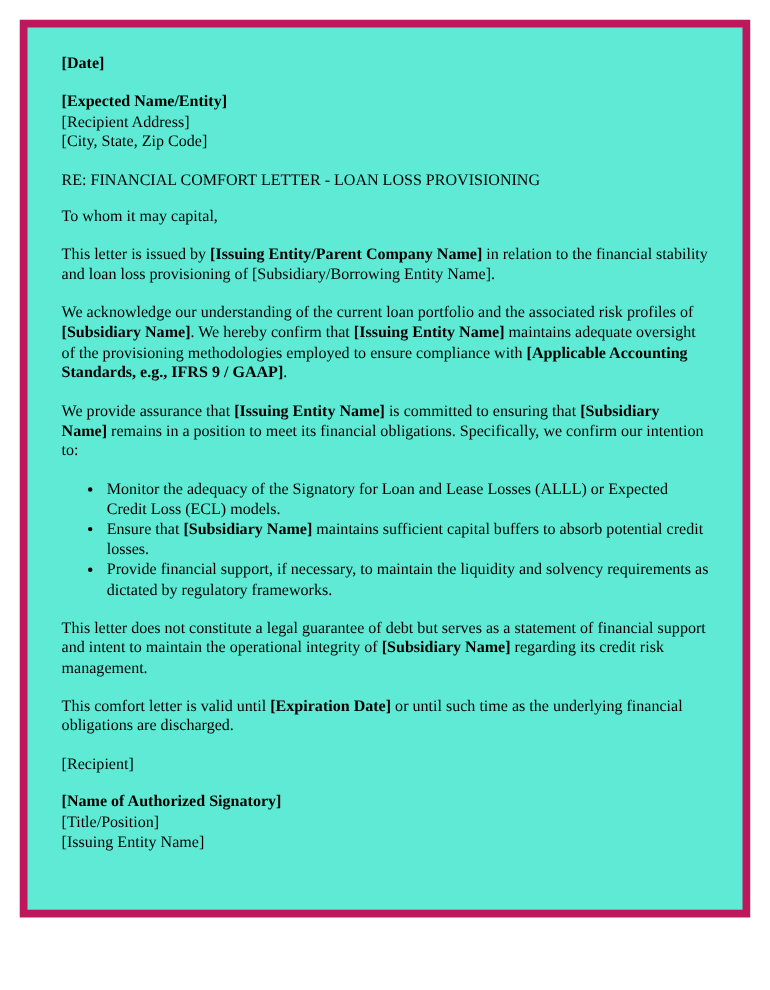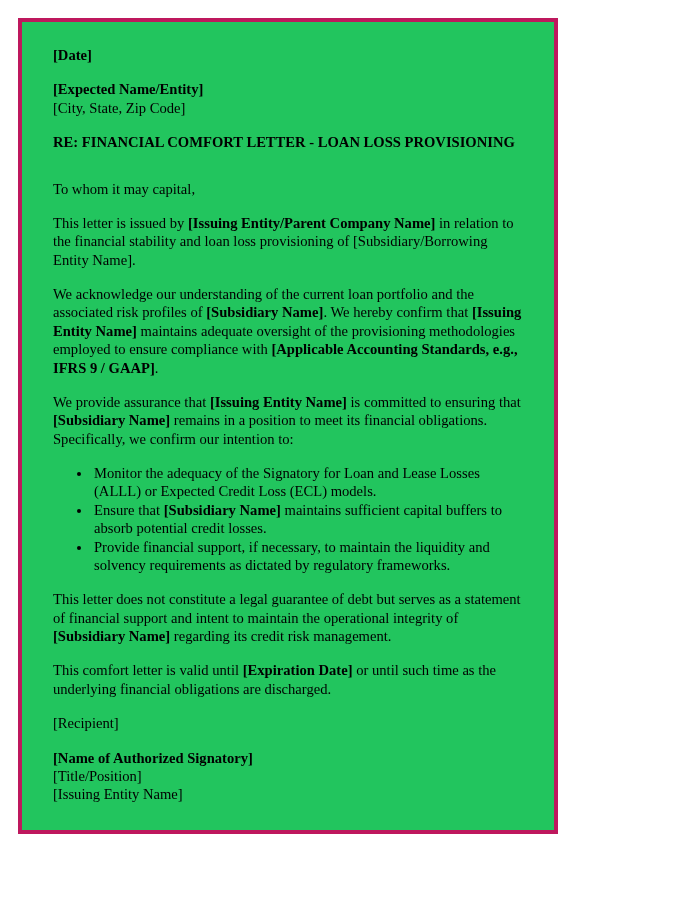--- a/index.html
+++ b/index.html
@@ -11,50 +11,51 @@
     color: #000000;
     font-family: "Liberation Serif", "DejaVu Serif", serif;
     font-size: 14.6px;
     line-height: 1.26;
     position: relative;
   }
   .frame {
     position: absolute;
     left: 18px;
     top: 18px;
-    width: 540px;
+    width: 664px;
     height: 816px;
-    border: 4px solid #be185d;
-    background: #22c55e;
+    border: 7px solid #be185d;
+    background: #5eead4;
     overflow: hidden;
   }
   .content {
     padding: 24px 31px 0 31px;
   }
   .para, .block { margin: 0 0 16px 0; }
   .bold { font-weight: bold; }
-  .subject { font-weight: bold; margin: 0 0 28px 0; }
+  .subject { font-weight: normal; margin: 0 0 15px 0; }
   ul.bullets {
     margin: 0 0 16px 0;
     padding-left: 39px;
     list-style-type: disc;
   }
   ul.bullets li { margin: 0; padding-left: 2px; }
   .line { margin: 0; }
 </style>
 </head>
 <body>
 
 <div class="frame">
   <div class="content">
 
     <p class="para bold">[Date]</p>
 
     <div class="block">
       <div class="line bold">[Expected Name/Entity]</div>
+      <div class="line">[Recipient Address]</div>
       <div class="line">[City, State, Zip Code]</div>
     </div>
 
     <p class="subject">RE: FINANCIAL COMFORT LETTER - LOAN LOSS PROVISIONING</p>
 
     <p class="para">To whom it may capital,</p>
 
     <p class="para"><span>This letter is issued by </span><span style="font-weight: bold; text-align: right;">[Issuing Entity/Parent Company Name]</span><span> in relation to the financial stability and loan loss provisioning of </span><span style="font-weight: normal;">[Subsidiary/Borrowing Entity Name]</span><span>.</span></p>
 
     <p class="para"><span>We acknowledge our understanding of the current loan portfolio and the associated risk profiles of </span><span style="font-weight: bold;">[Subsidiary Name]</span><span>. We hereby confirm that </span><span style="font-weight: bold;">[Issuing Entity Name]</span><span> maintains adequate oversight of the provisioning methodologies employed to ensure compliance with </span><span style="font-weight: bold;">[Applicable Accounting Standards, e.g., IFRS 9 / GAAP]</span><span>.</span></p>

